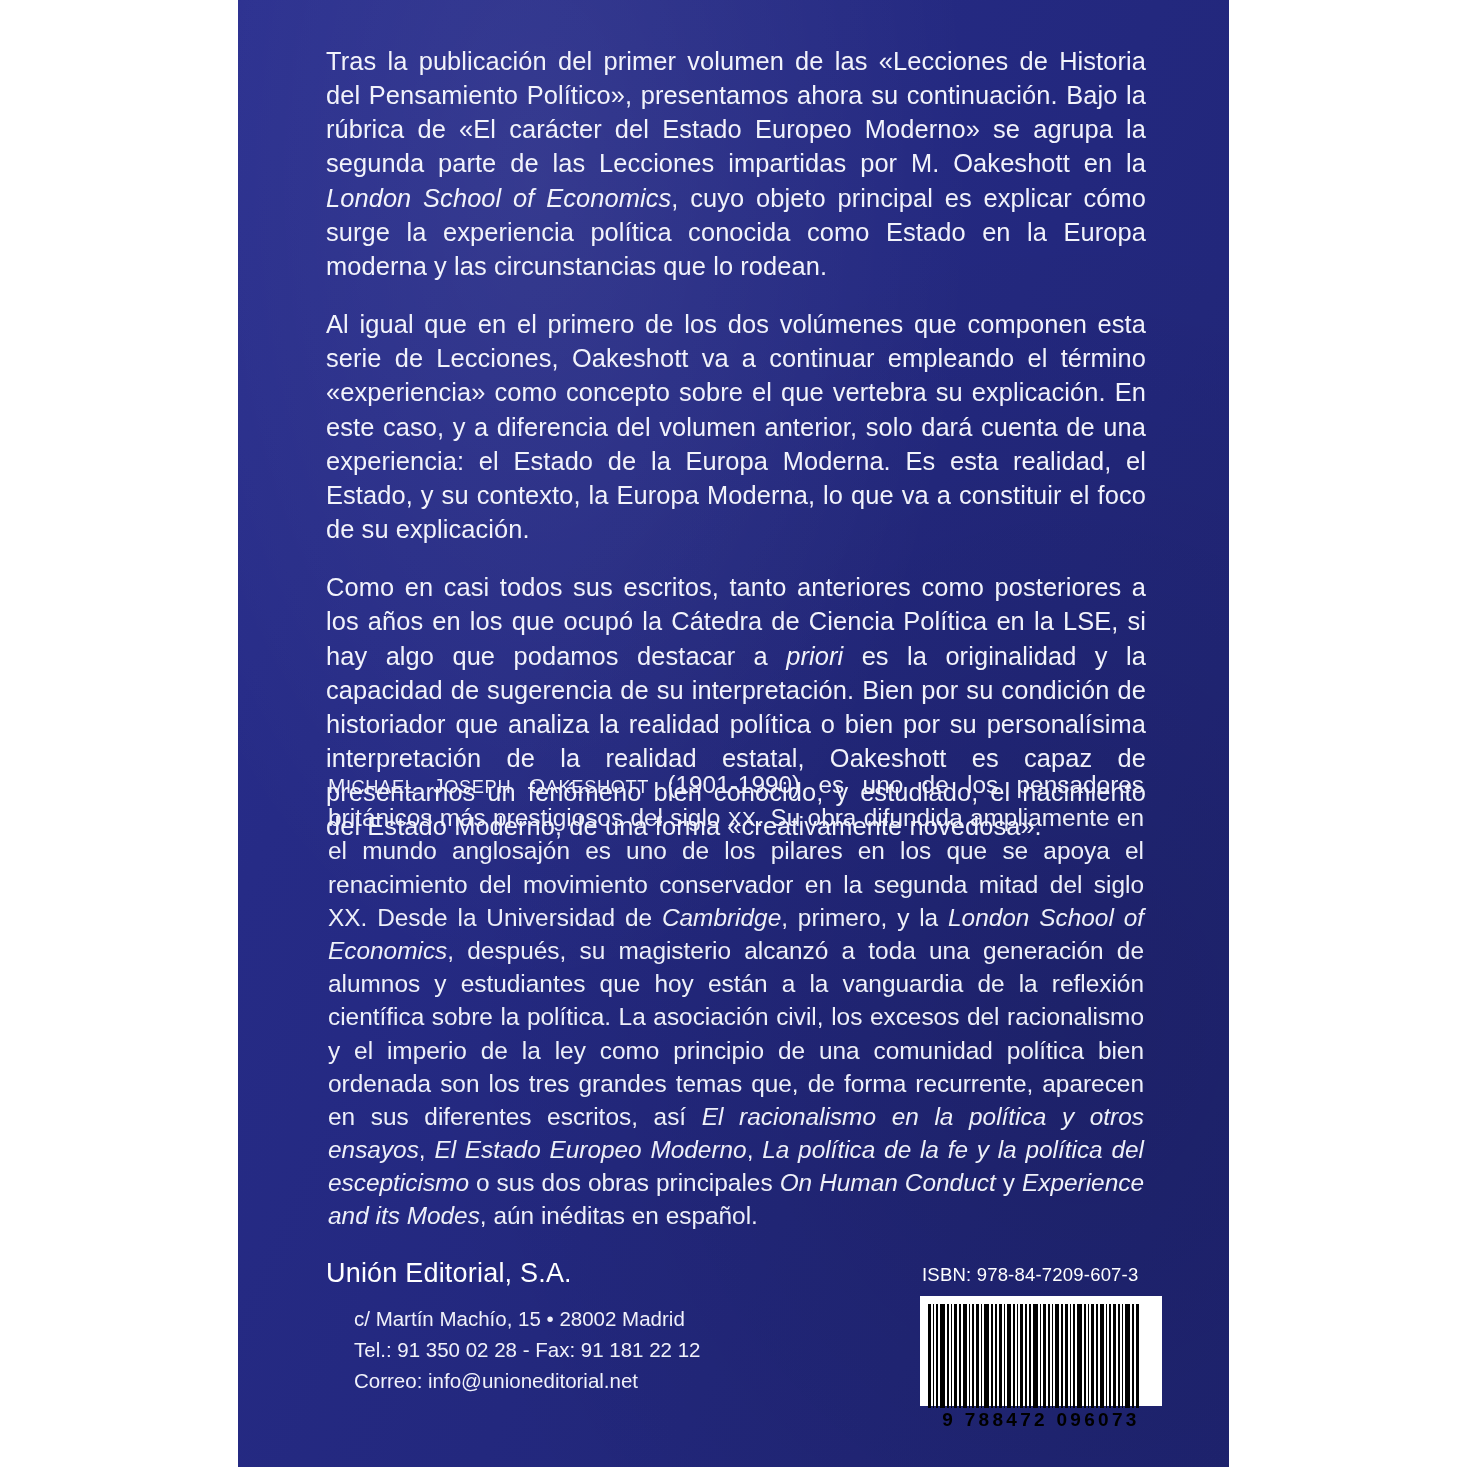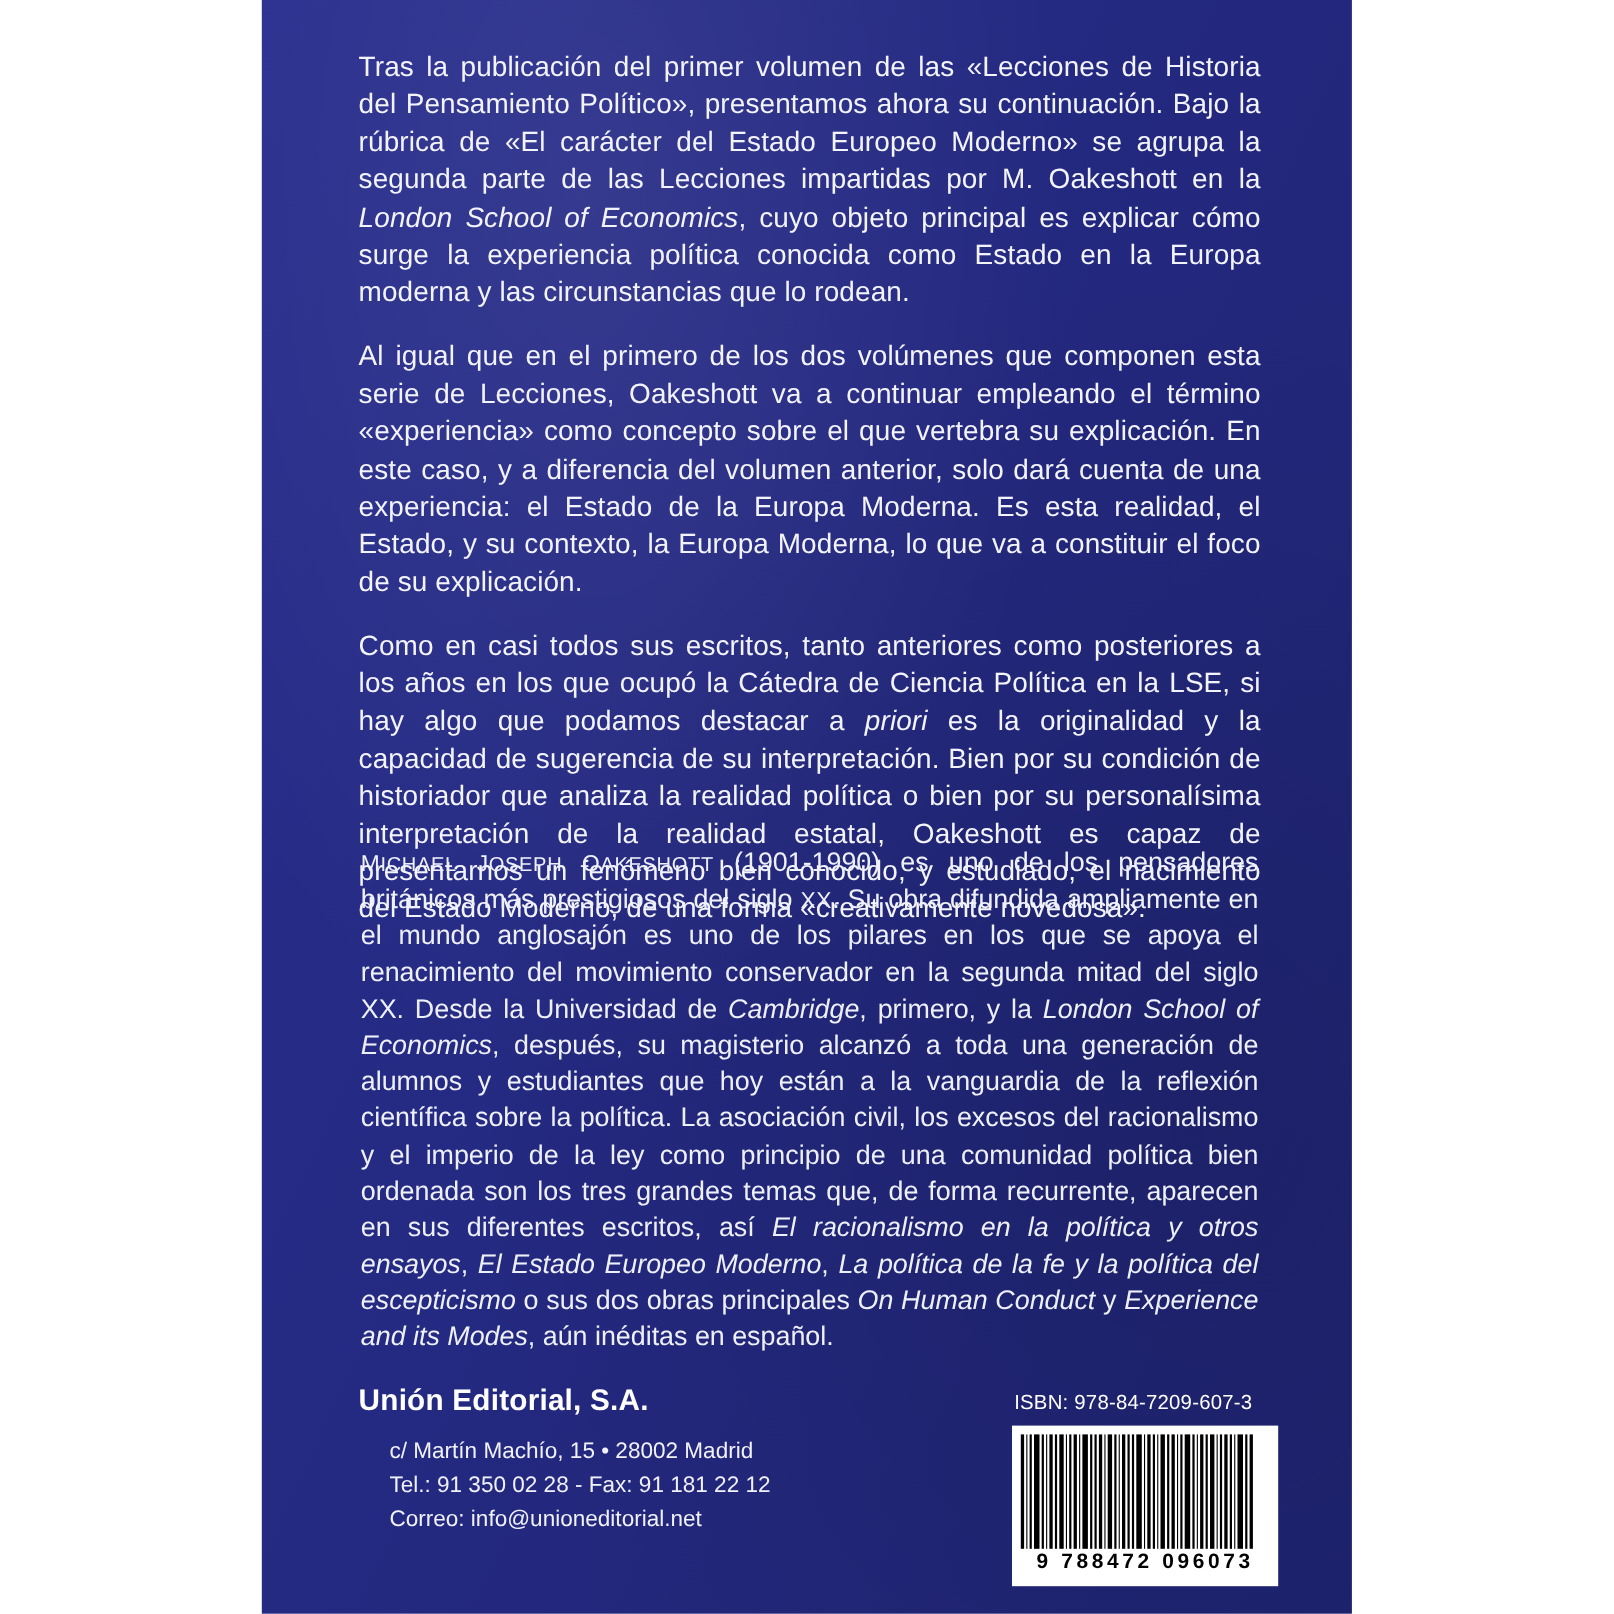--- a/index.html
+++ b/index.html
@@ -80,21 +80,21 @@
   .publisher {
     position: absolute;
     left: 88px;
     top: 1258px;
     width: 520px;
     color: #ffffff;
     z-index: 2;
   }
   .pub-name {
     font-size: 27px;
-    font-weight: bold;
+    font-weight: normal;
     letter-spacing: 0.2px;
     margin-bottom: 14px;
   }
   .pub-line {
     font-size: 20.5px;
     line-height: 1.52;
     color: #f0f1fa;
     margin-left: 28px;
   }
   .barcode-box {
@@ -108,21 +108,21 @@
     color: #ffffff;
     font-size: 18.5px;
     letter-spacing: 0.2px;
     margin-bottom: 10px;
     text-align: left;
     padding-left: 2px;
   }
   .barcode {
     background: #ffffff;
     width: 242px;
-    height: 146px;
+    height: 110px;
     box-sizing: border-box;
     padding: 8px 8px 2px 8px;
     position: relative;
   }
   .bars {
     height: 104px;
     display: flex;
     align-items: stretch;
     gap: 0px;
   }

